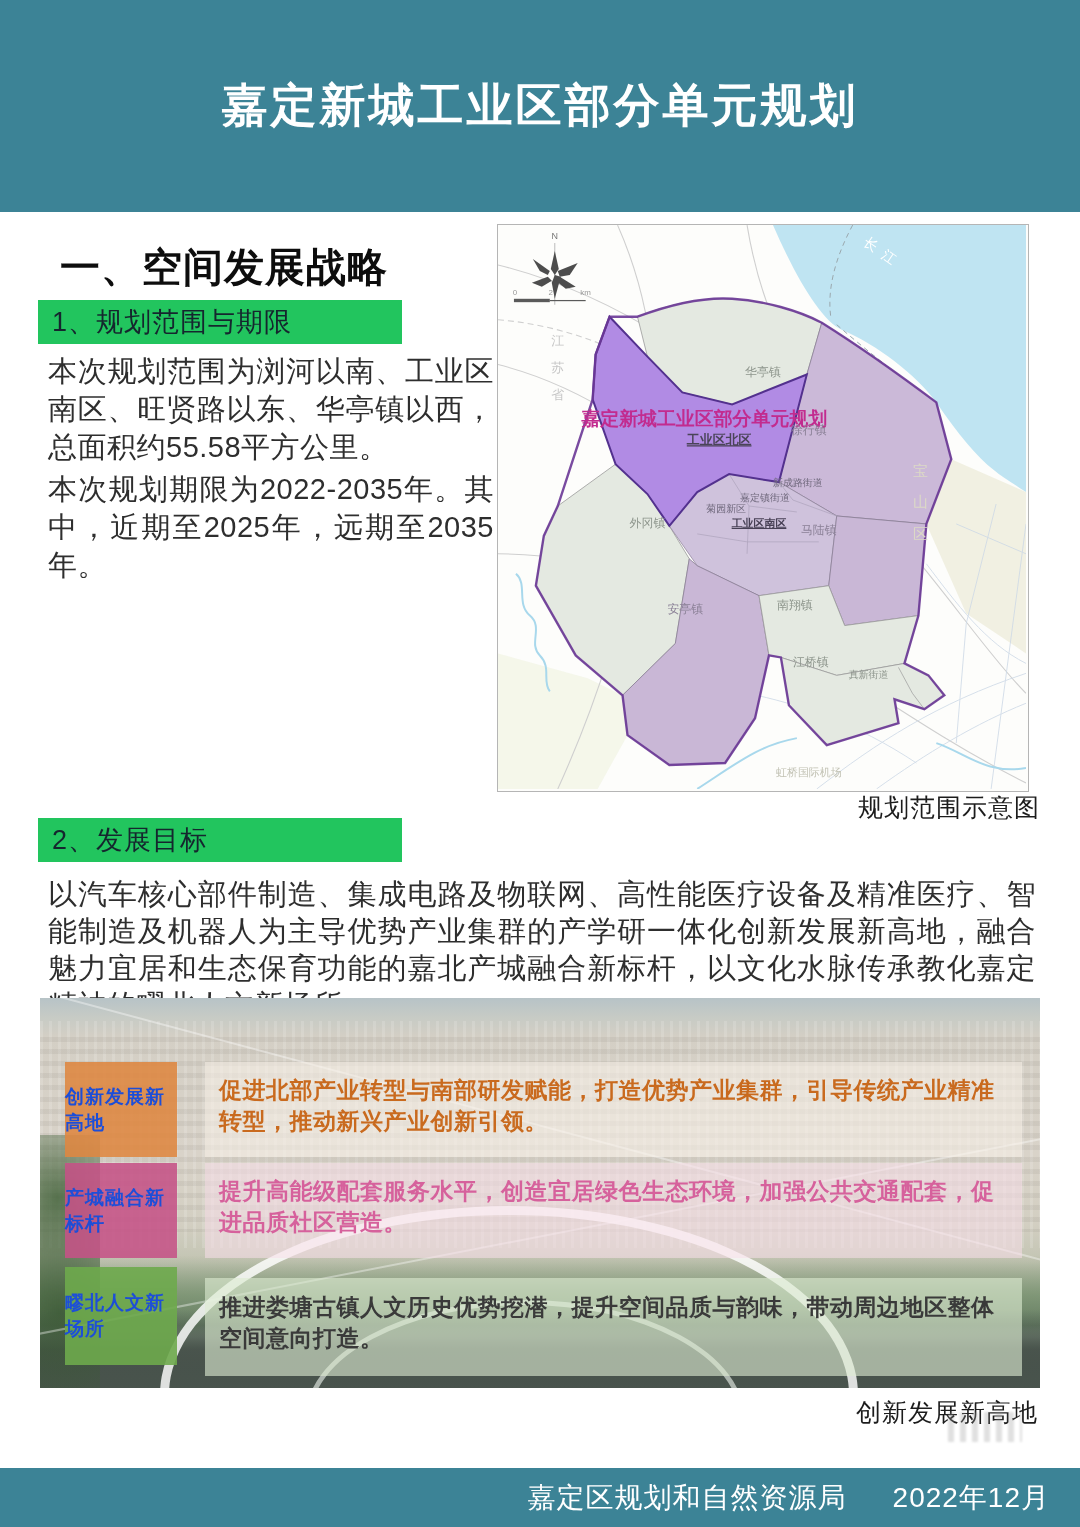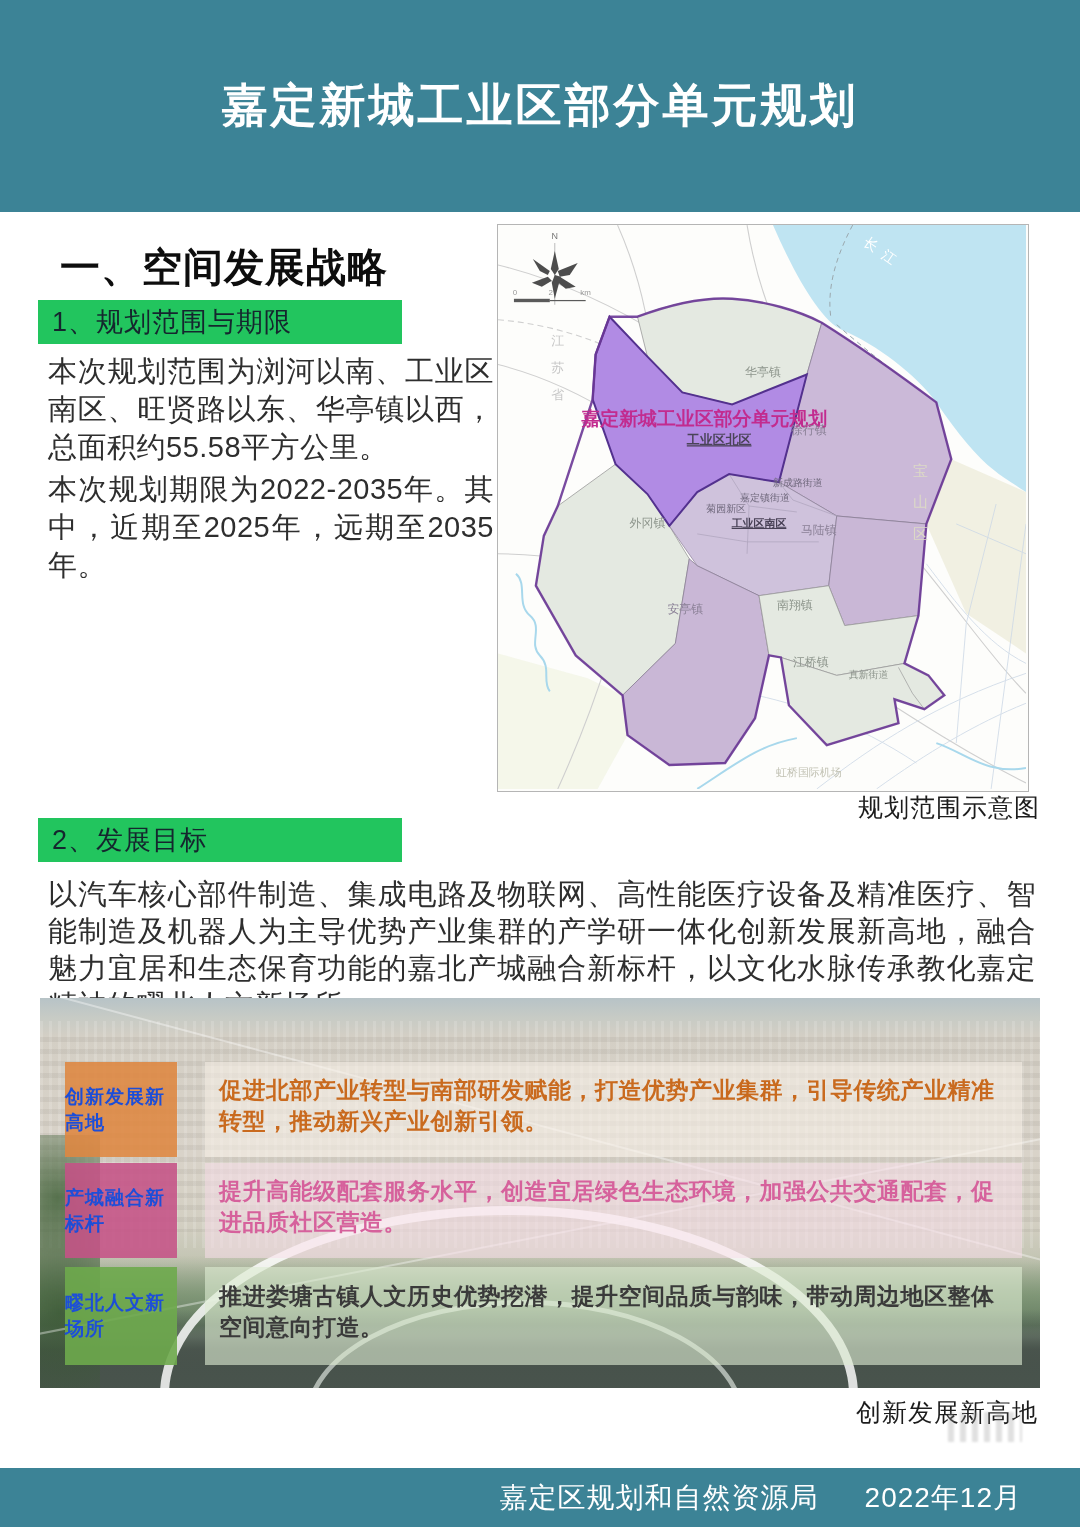--- a/index.html
+++ b/index.html
@@ -46,26 +46,26 @@
   .grow{position:absolute;left:0;width:1000px;}
   .g-label{position:absolute;left:25px;width:112px;display:flex;align-items:center;justify-content:center;
            color:#1d4ed8;font-size:19px;font-weight:700;letter-spacing:1px;}
   .g-panel{position:absolute;left:165px;width:817px;display:flex;align-items:center;
            font-size:23px;font-weight:700;line-height:31px;padding:0 12px 8px 14px;box-sizing:border-box;letter-spacing:0.5px;}
   .r1 .g-label,.r1 .g-panel{top:64px;height:95px;}
   .r2 .g-label,.r2 .g-panel{top:165px;height:95px;}
   .r3 .g-label,.r3 .g-panel{top:269px;height:98px;}
   .r1 .g-label{background:rgba(222,134,64,.88);} .r1 .g-panel{background:rgba(250,243,233,.55);color:#C96A1E;}
   .r2 .g-label{background:rgba(197,82,134,.88);} .r2 .g-panel{background:rgba(247,222,233,.55);color:#D6619C;}
-  .r3 .g-label{background:rgba(110,170,76,.9);}  .r3 .g-panel{background:rgba(221,236,210,.62);color:#3A3A3A;}
+  .r3 .g-label{background:rgba(110,170,76,.9);}  .r3 .g-panel{background:rgba(221,236,210,.62);color:#3A3A3A;margin-top:11px;}
   .watermark{position:absolute;left:948px;top:1412px;width:74px;height:30px;opacity:.3;filter:blur(1px);
      background:repeating-linear-gradient(90deg,#9a9a9a 0 6px,transparent 6px 12px);}
   
   .footer{position:absolute;left:0;top:1468px;width:1080px;height:59px;background:#3C8396;
-          display:flex;align-items:center;justify-content:flex-end;gap:46px;padding-right:58px;box-sizing:border-box;}
+          display:flex;align-items:center;justify-content:flex-end;gap:46px;padding-right:30px;box-sizing:border-box;}
   .footer span{color:#fff;font-size:28px;letter-spacing:1px;}
 </style>
 </head>
 <body>
 
 <div class="page">
 
   <div class="header">
     <div class="title">嘉定新城工业区部分单元规划</div>
   </div>

